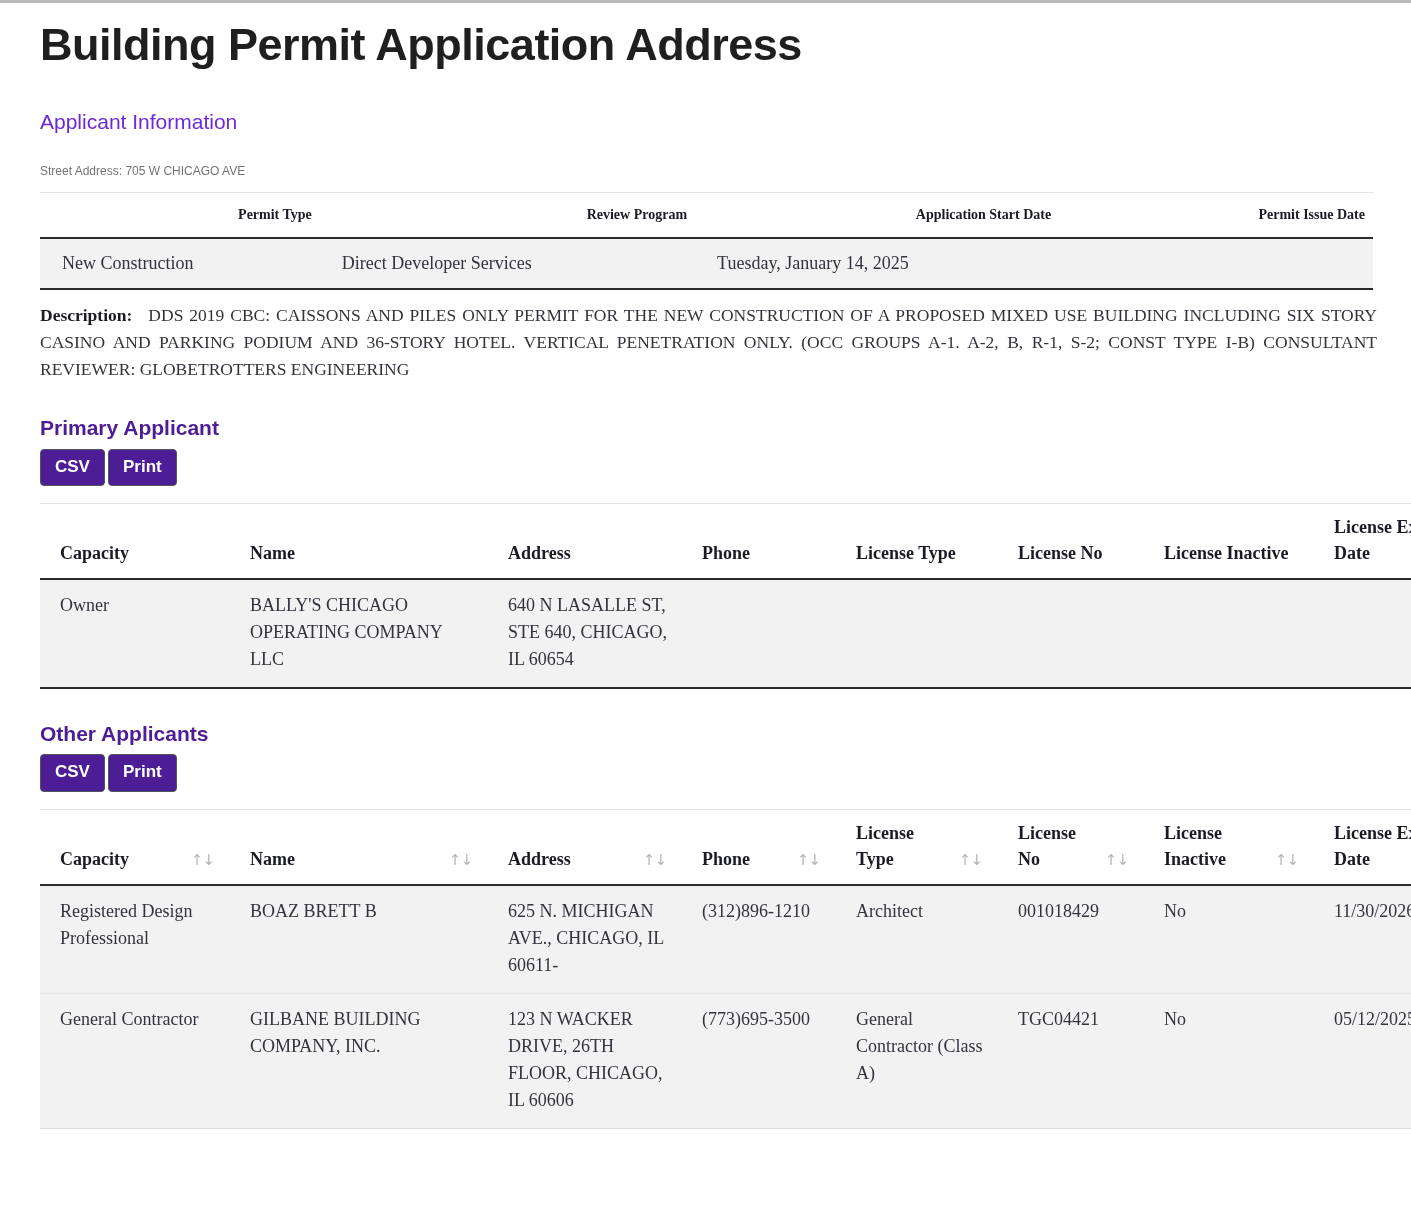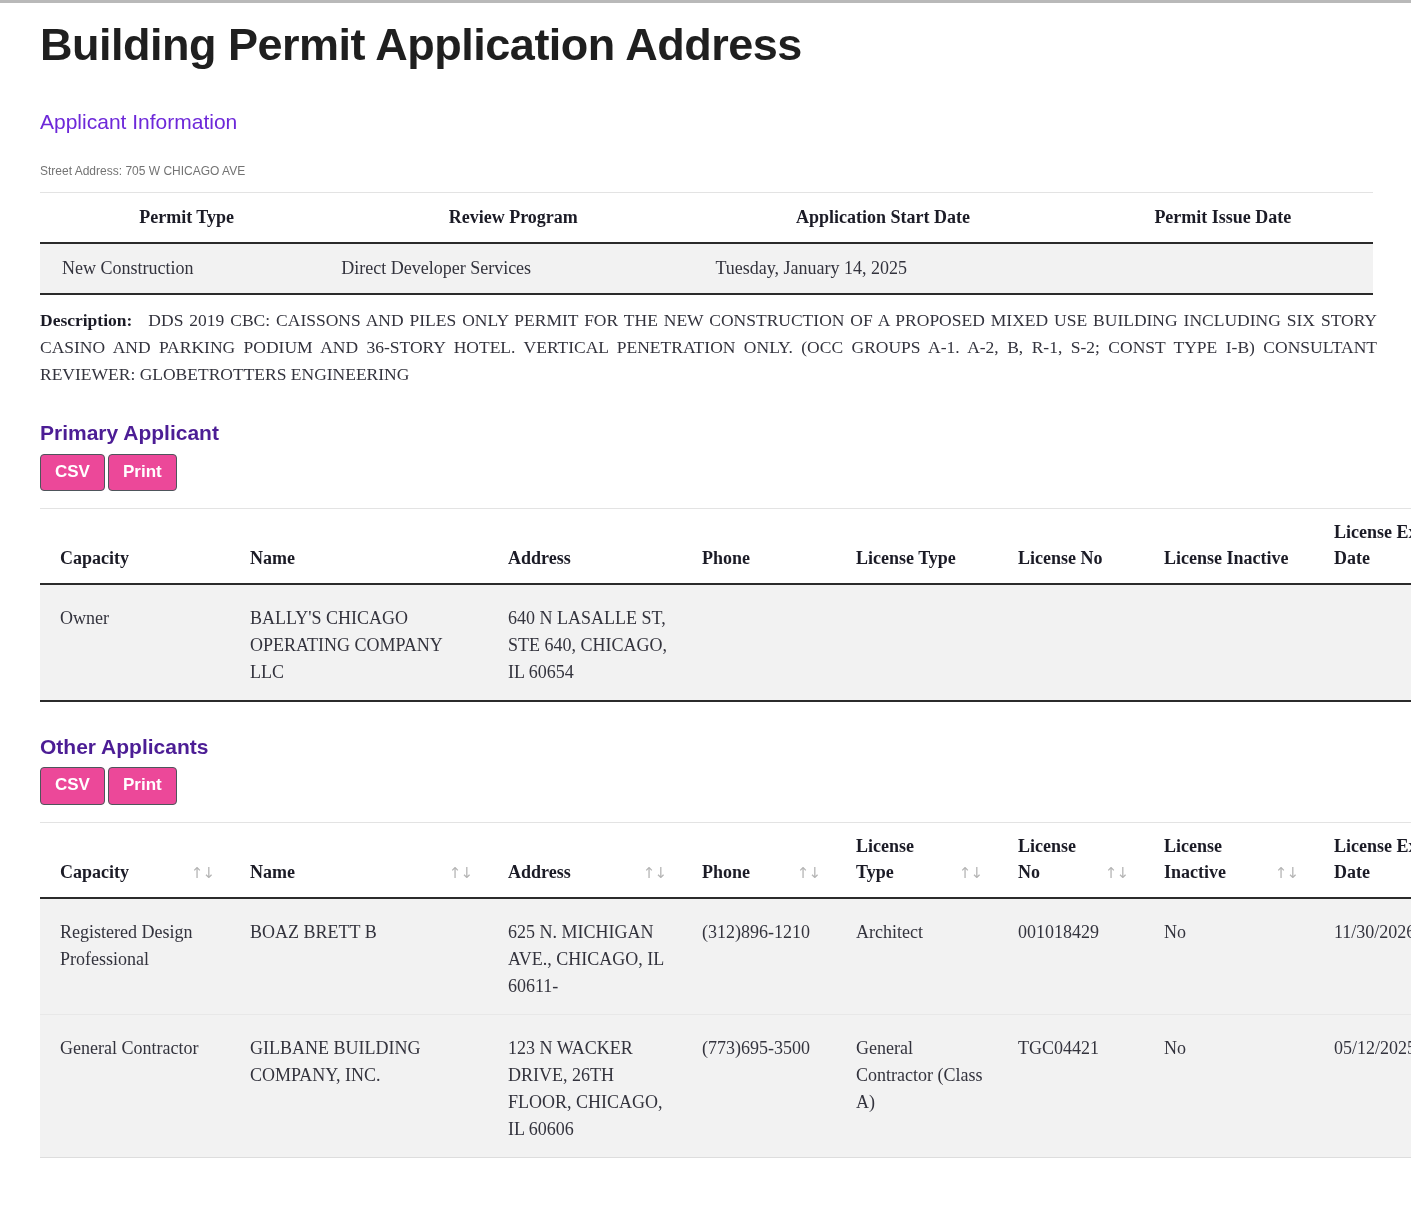--- a/index.html
+++ b/index.html
@@ -60,23 +60,23 @@
 
   
   table.permit-table {
     border-collapse: collapse;
     width: 1333px;
     margin-top: 14px;
     font-family: "Liberation Serif", serif;
   }
   table.permit-table thead th {
     font-family: "Liberation Serif", serif;
-    font-size: 18px;
-    font-weight: bold;
-    text-align: center;
+    font-size: 14px;
+    font-weight: bold;
+    text-align: right;
     color: #1b1b26;
     padding: 14px 8px 14px 22px;
     border-top: 1px solid #e3e3e3;
     border-bottom: 2px solid #2b2b2b;
     vertical-align: bottom;
   }
   table.permit-table tbody td {
     font-family: "Liberation Serif", serif;
     font-size: 18px;
     color: #33333d;
@@ -107,21 +107,21 @@
   }
 
   
   .btn-group {
     display: flex;
     gap: 3px;
     margin: 0 0 0 0;
   }
   .btn {
     display: inline-block;
-    background: #ec4899;
+    background: #4c1d95;
     color: #ffffff;
     font-family: "Liberation Sans", sans-serif;
     font-size: 17px;
     font-weight: bold;
     padding: 7px 14px 8px 14px;
     border: 1px solid #4e555b;
     border-radius: 4px;
     cursor: pointer;
     line-height: 1.2;
     user-select: none;
@@ -161,21 +161,21 @@
     white-space: nowrap;
     padding-right: 6px;
     cursor: pointer;
     letter-spacing: -1px;
   }
   table.applicant-table tbody td {
     font-family: "Liberation Serif", serif;
     font-size: 18px;
     color: #33333d;
     background: #f2f2f2;
-    padding: 20px 10px 14px 20px;
+    padding: 12px 10px 14px 20px;
     vertical-align: top;
     line-height: 1.5;
     border-bottom: 1px solid #e8e8e8;
   }
   table.applicant-table.primary tbody td {
     border-bottom: 2px solid #2b2b2b;
   }
   table.applicant-table.other tbody tr:last-child td {
     border-bottom: 1px solid #dddddd;
   }

